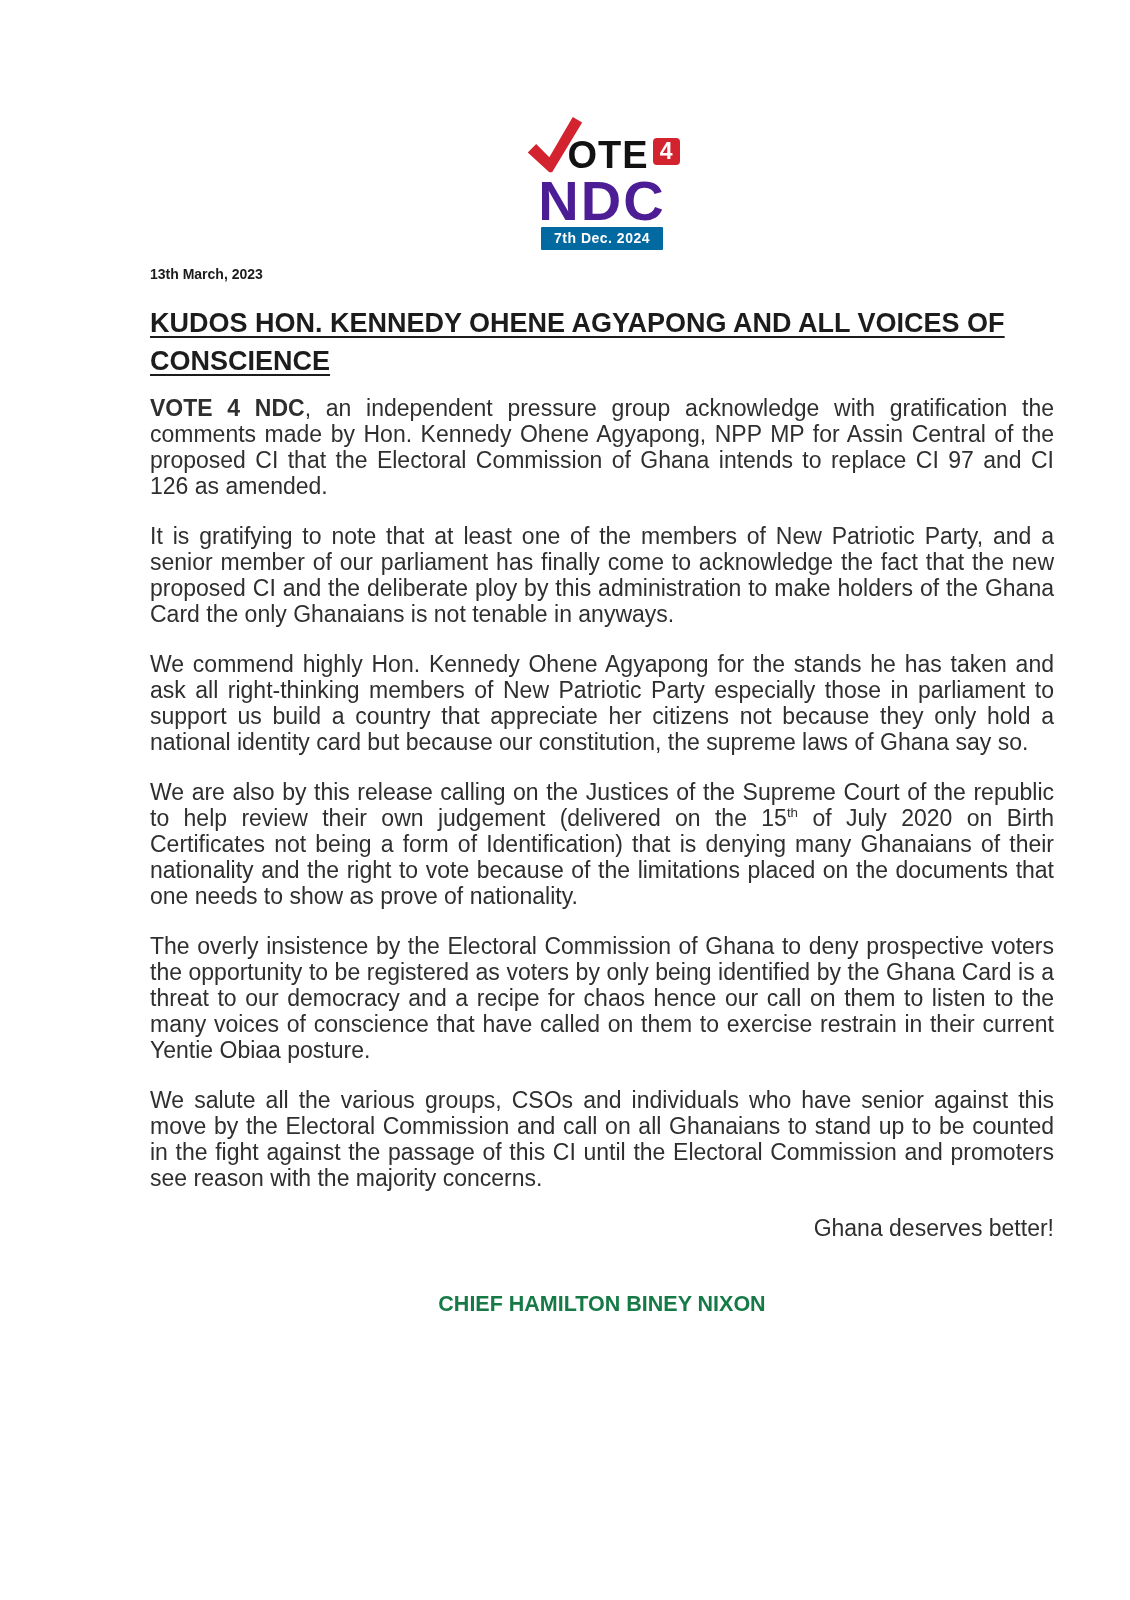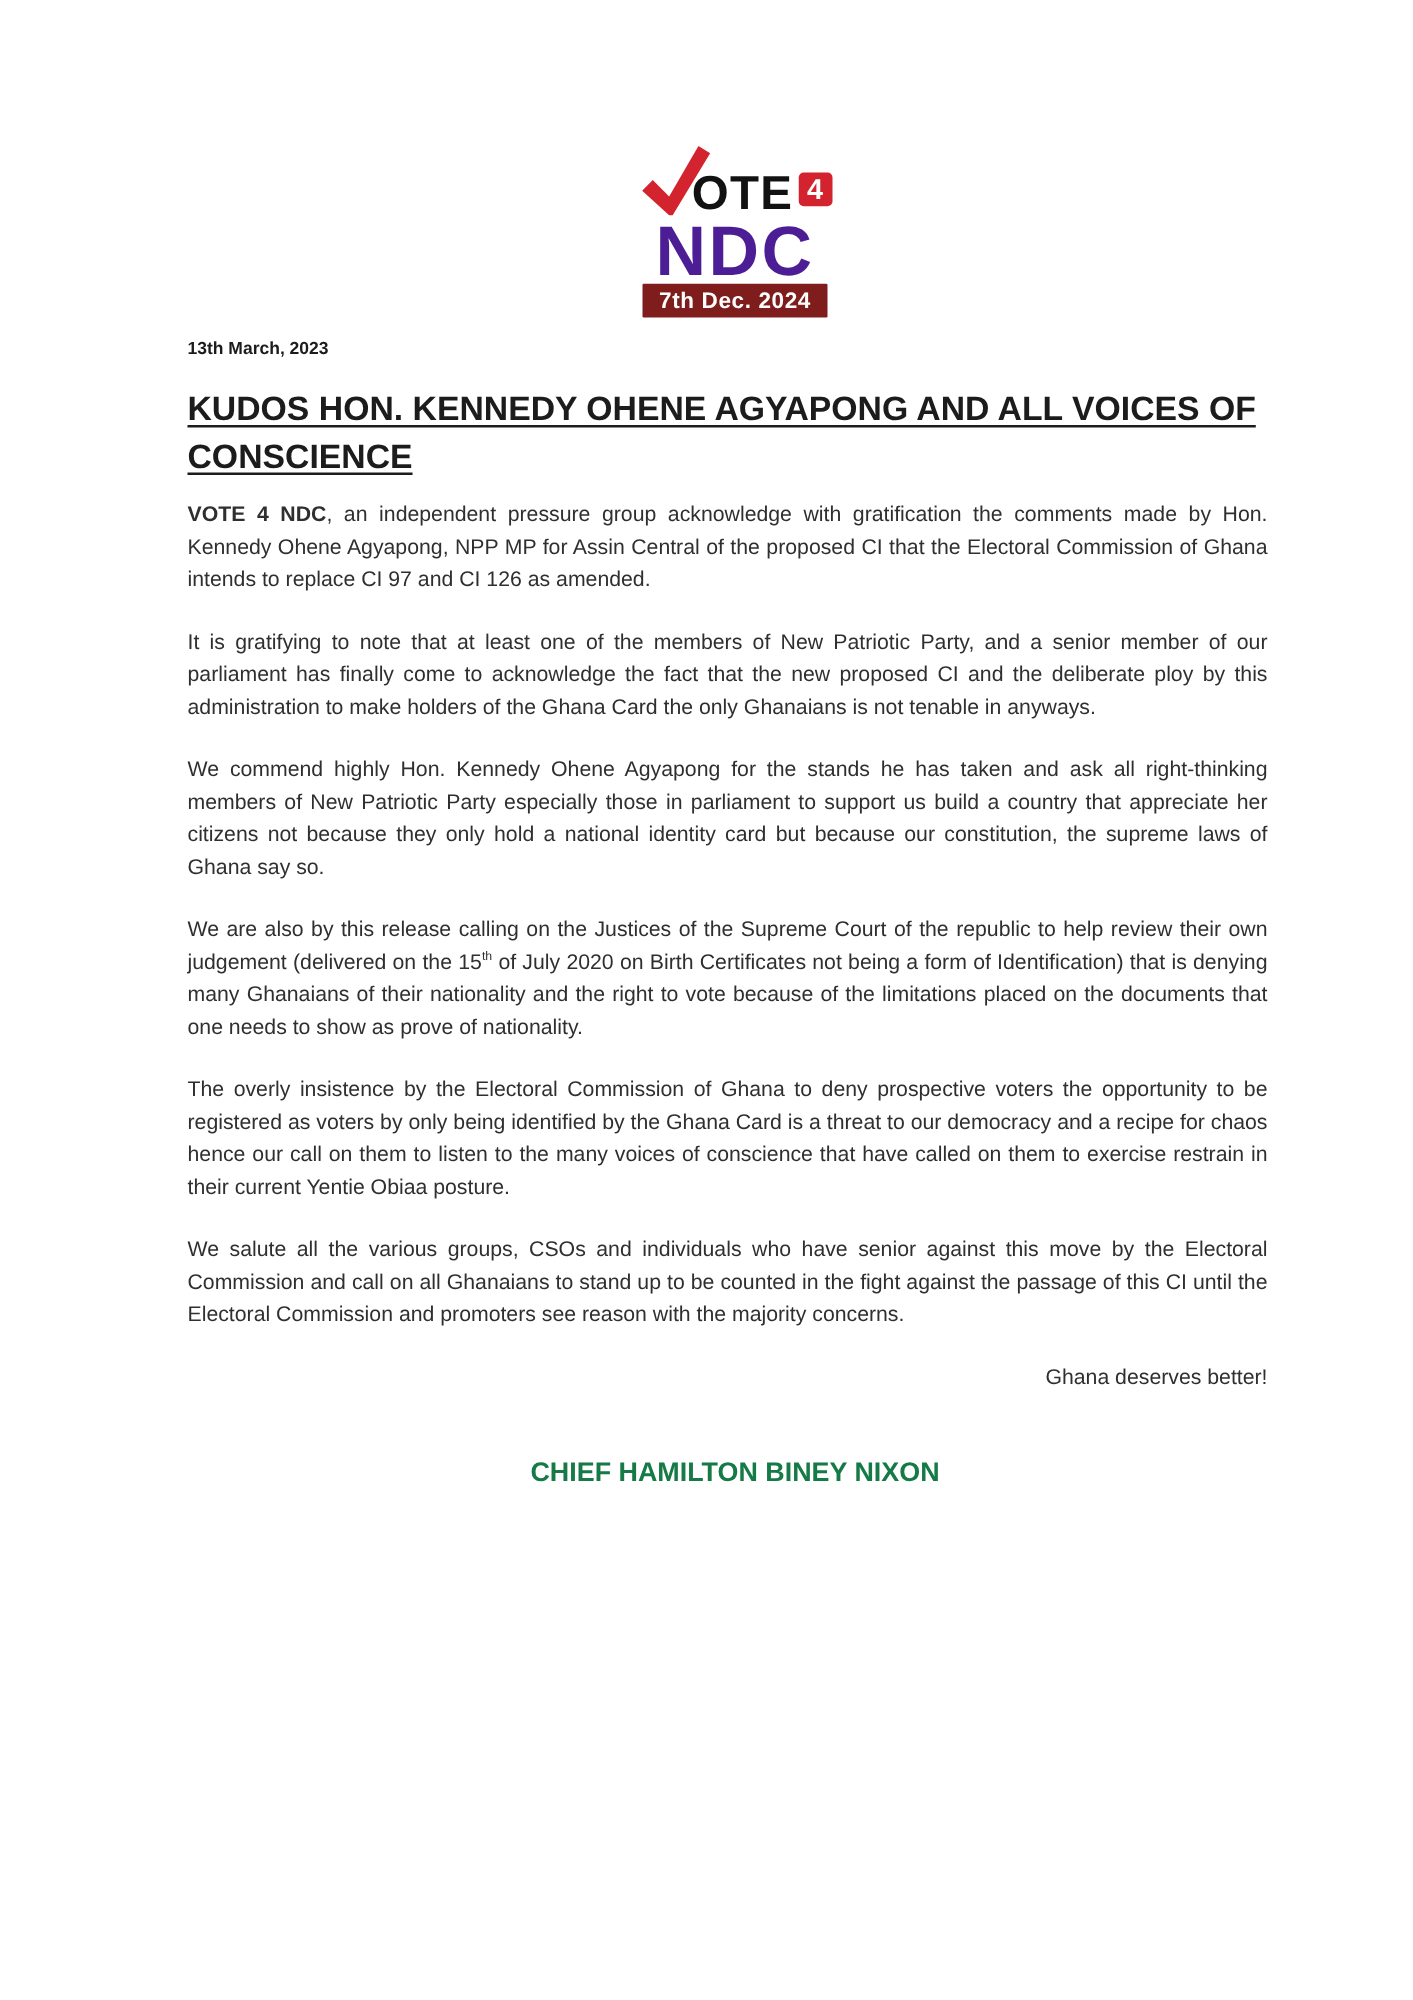--- a/index.html
+++ b/index.html
@@ -3,21 +3,21 @@
 <meta charset="utf-8">
 <style>
   html, body { margin: 0; padding: 0; background: #ffffff; }
   body {
     width: 1130px; height: 1600px;
     font-family: "Liberation Sans", sans-serif;
     color: #2f2f2f;
     position: relative;
     overflow: hidden;
   }
-  .page { padding: 0 104px 0 150px; }
+  .page { padding: 0 76px 0 150px; }
 
   
   .logo-wrap { display: flex; justify-content: center; padding-top: 116px; }
   .logo { display: inline-flex; flex-direction: column; align-items: center; }
   .logo-top { display: flex; align-items: flex-start; }
   .logo-check { width: 60px; height: 58px; margin-right: -17px; position: relative; z-index: 2; }
   .logo-vote {
     font-weight: bold; font-size: 38px; line-height: 1;
     color: #121212; letter-spacing: 1px; padding-top: 20px;
   }
@@ -25,42 +25,42 @@
     width: 27px; height: 27px; margin-left: 4px; margin-top: 22px;
     background: #d2232e; border-radius: 4px;
     color: #fff; font-weight: bold; font-size: 23px;
     display: flex; align-items: center; justify-content: center;
   }
   .logo-ndc {
     font-weight: bold; font-size: 56px; line-height: 0.82;
     color: #4c1d95; letter-spacing: 2px; margin-top: 4px;
   }
   .logo-banner {
-    background: #7f1d1d; color: #ffffff;
-    font-weight: bold; font-size: 18px; line-height: 1;
+    background: #0369a1; color: #ffffff;
+    font-weight: bold; font-size: 14px; line-height: 1;
     padding: 4px 13px 5px; margin-top: 3px; border-radius: 1px;
     letter-spacing: 0.5px;
   }
 
   
   .date-line {
     margin-top: 16px;
     font-weight: bold; font-size: 14px; color: #1c1c1c;
   }
   .title {
     margin: 22px 0 14px;
     font-weight: bold; font-size: 27px; line-height: 1.42;
     color: #1c1c1c;
     text-decoration: underline;
     text-decoration-thickness: 2px;
     text-underline-offset: 4px;
   }
   p.body-par {
-    font-size: 17px; line-height: 26px;
-    margin: 0 12px 24px 0;
+    font-size: 23px; line-height: 26px;
+    margin: 0 0 24px 0;
     text-align: justify;
   }
   p.closing { text-align: right; }
   .lead-bold { font-weight: bold; }
   sup.ord { font-size: 0.58em; vertical-align: super; line-height: 0; }
 
   .signature {
     margin-top: 50px;
     color: #157a46; font-weight: bold;
     font-size: 21.5px; line-height: 27px; text-align: center;

